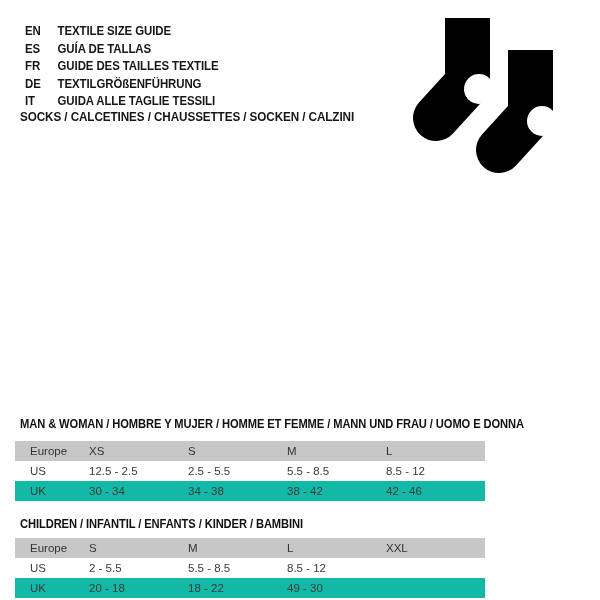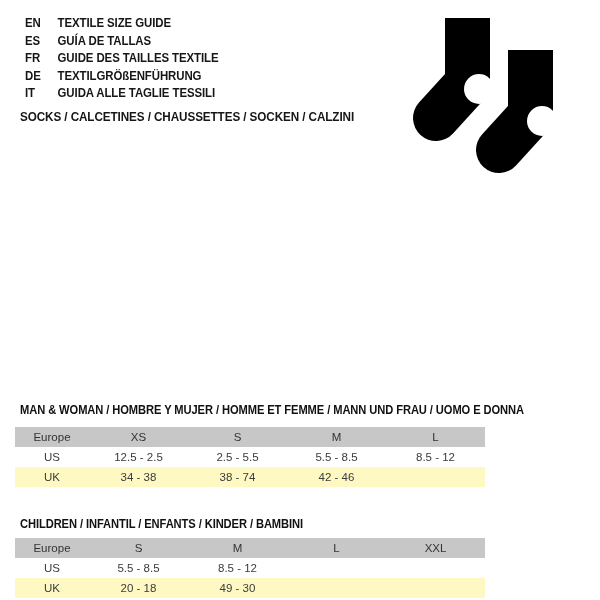--- a/index.html
+++ b/index.html
@@ -5,21 +5,21 @@
   html,body{margin:0;padding:0;}
   body{
     width:600px;height:600px;background:#ffffff;
     font-family:"Liberation Sans",sans-serif;
     position:relative;overflow:hidden;
     -webkit-font-smoothing:antialiased;
   }
   .page{position:absolute;inset:0;}
 
   
-  .lang-list{position:absolute;left:25px;top:14px;}
+  .lang-list{position:absolute;left:25px;top:22px;}
   .lang-row{
     display:flex;height:17.5px;align-items:center;
     font-weight:700;font-size:13px;color:#161616;
     transform:scaleX(.88);transform-origin:0 50%;
     letter-spacing:-.1px;white-space:nowrap;
   }
   .lang-code{width:37px;flex:0 0 37px;}
 
   
   .category-line{
@@ -27,39 +27,39 @@
     font-weight:700;font-size:13px;color:#161616;
     transform:scaleX(.9);transform-origin:0 50%;
     letter-spacing:-.1px;white-space:nowrap;
   }
 
   
   .socks-icon{position:absolute;left:400px;top:10px;}
 
   
   .size-table-block{position:absolute;left:15px;width:470px;}
-  .size-table-block.man-woman{top:402px;}
+  .size-table-block.man-woman{top:416px;}
   .size-table-block.children{top:516px;}
   .table-title{
     margin-left:5px;height:17px;line-height:17px;
     font-weight:700;font-size:12px;color:#111111;
     transform:scaleX(.93);transform-origin:0 50%;
     letter-spacing:-.1px;white-space:nowrap;
   }
   .man-woman .size-table{margin-top:8px;}
   .children  .size-table{margin-top:5px;}
   .t-row{
     display:grid;grid-template-columns:74px 1fr 1fr 1fr 1fr;
     height:20px;align-items:center;
     font-size:11.5px;color:#3b3b3b;
   }
   .t-row.head{background:#c7c7c7;color:#333333;}
-  .t-row.alt{background:#fef9c3;}
-  .t-cell{text-align:center;line-height:20px;}
-  .t-cell.first{text-align:center;}
+  .t-row.alt{background:#14b8a6;}
+  .t-cell{text-align:left;line-height:20px;}
+  .t-cell.first{text-align:left;padding-left:7px;margin-left:8px;}
 </style>
 </head>
 <body>
 
 <div class="page">
 
   <div class="lang-list">
     <div class="lang-row">
       <span class="lang-code">EN</span>
       <span class="lang-label">TEXTILE SIZE GUIDE</span>
@@ -109,43 +109,46 @@
       </div>
       <div class="t-row">
         <span class="t-cell first">US</span>
         <span class="t-cell">12.5 - 2.5</span>
         <span class="t-cell">2.5 - 5.5</span>
         <span class="t-cell">5.5 - 8.5</span>
         <span class="t-cell">8.5 - 12</span>
       </div>
       <div class="t-row alt">
         <span class="t-cell first">UK</span>
+        <span class="t-cell">30 - 34</span>
         <span class="t-cell">34 - 38</span>
-        <span class="t-cell">38 - 74</span>
+        <span class="t-cell">38 - 42</span>
         <span class="t-cell">42 - 46</span>
       </div>
     </div>
   </div>
 
   <div class="size-table-block children">
     <div class="table-title">CHILDREN / INFANTIL / ENFANTS / KINDER / BAMBINI</div>
     <div class="size-table">
       <div class="t-row head">
         <span class="t-cell first">Europe</span>
         <span class="t-cell">S</span>
         <span class="t-cell">M</span>
         <span class="t-cell">L</span>
         <span class="t-cell">XXL</span>
       </div>
       <div class="t-row">
         <span class="t-cell first">US</span>
+        <span class="t-cell">2 - 5.5</span>
         <span class="t-cell">5.5 - 8.5</span>
         <span class="t-cell">8.5 - 12</span>
       </div>
       <div class="t-row alt">
         <span class="t-cell first">UK</span>
         <span class="t-cell">20 - 18</span>
+        <span class="t-cell">18 - 22</span>
         <span class="t-cell">49 - 30</span>
       </div>
     </div>
   </div>
 
 </div>
 
 </body></html>

